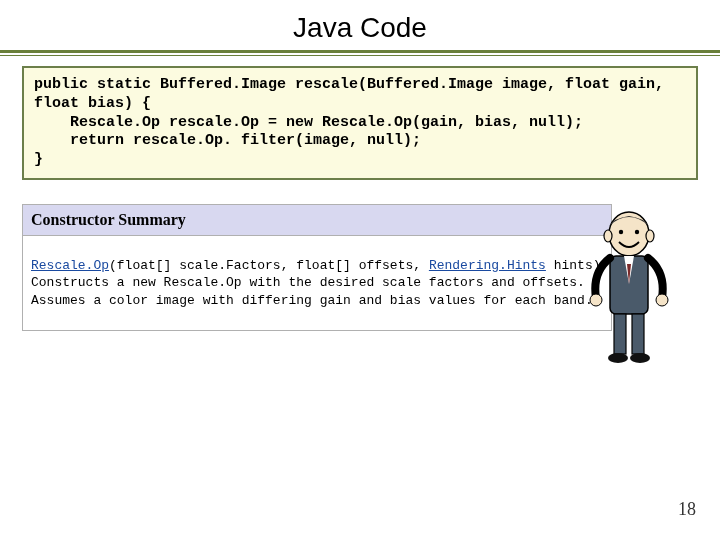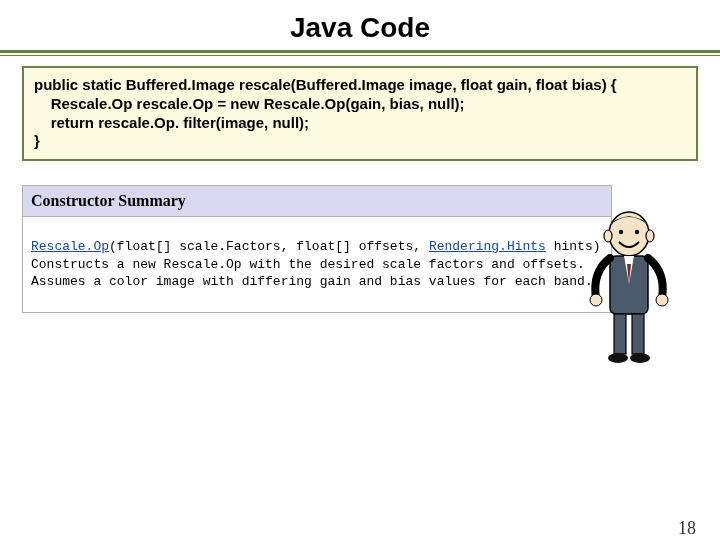--- a/index.html
+++ b/index.html
@@ -9,21 +9,21 @@
     height: 540px;
     background: #ffffff;
     font-family: Arial, sans-serif;
     position: relative;
     overflow: hidden;
   }
   .title {
     text-align: center;
     font-family: "Comic Sans MS", cursive, sans-serif;
     font-size: 28px;
-    font-weight: bold;
+    font-weight: normal;
     color: #000;
     margin: 12px 0 6px 0;
   }
   .hr-group { margin: 0 0 10px 0; }
   .hr-thick {
     border: none;
     height: 3px;
     background: #6a7f3a;
     margin: 0;
   }
@@ -31,21 +31,21 @@
     border: none;
     height: 1px;
     background: #6a7f3a;
     margin-top: 2px;
   }
   .code-box {
     margin: 0 22px 24px 22px;
     background: #fcfbe0;
     border: 2px solid #6c7f4a;
     padding: 8px 10px;
-    font-family: Liberation Sans, sans-serif;
+    font-family: Liberation Mono, monospace;
     font-size: 15px;
     font-weight: bold;
     color: #000;
     line-height: 1.25;
     white-space: pre-wrap;
   }
   .summary-table {
     margin: 0 22px;
     border-collapse: collapse;
     width: 590px;
@@ -69,21 +69,21 @@
     vertical-align: top;
     word-wrap: break-word;
   }
   .link {
     color: #1a4aa0;
     text-decoration: underline;
   }
   .page-num {
     position: absolute;
     right: 24px;
-    bottom: 1px;
+    bottom: 20px;
     font-family: "Times New Roman", serif;
     font-size: 18px;
     color: #333;
   }
   .illustration {
     position: absolute;
     right: 36px;
     top: 206px;
     width: 110px;
     height: 160px;

